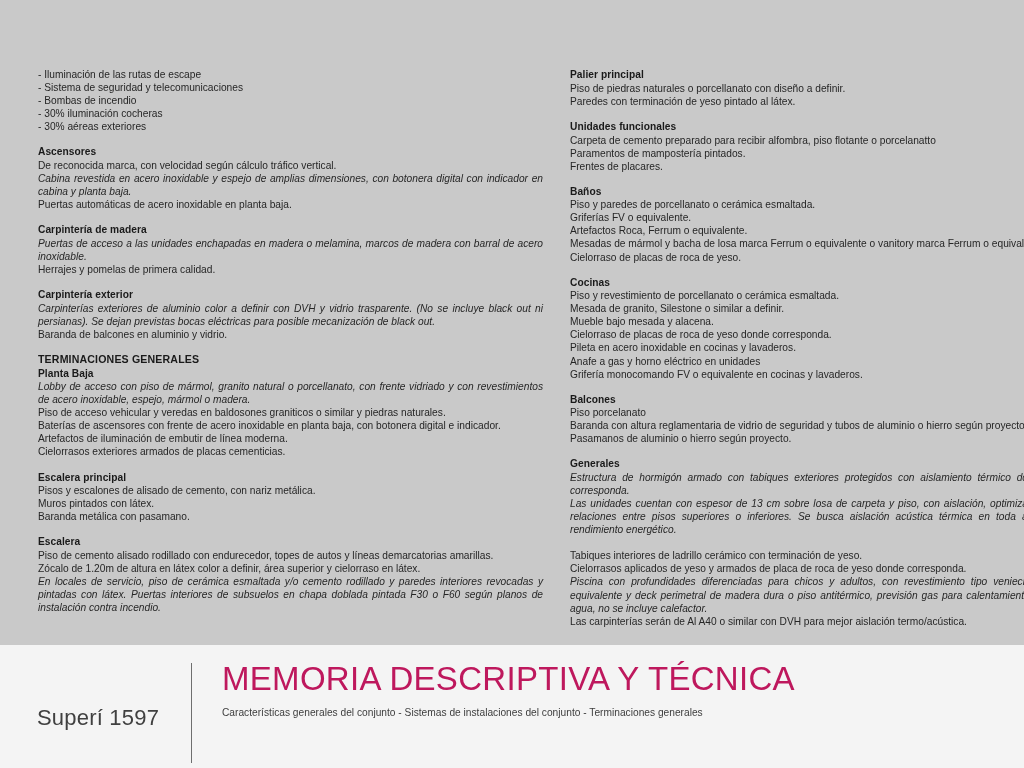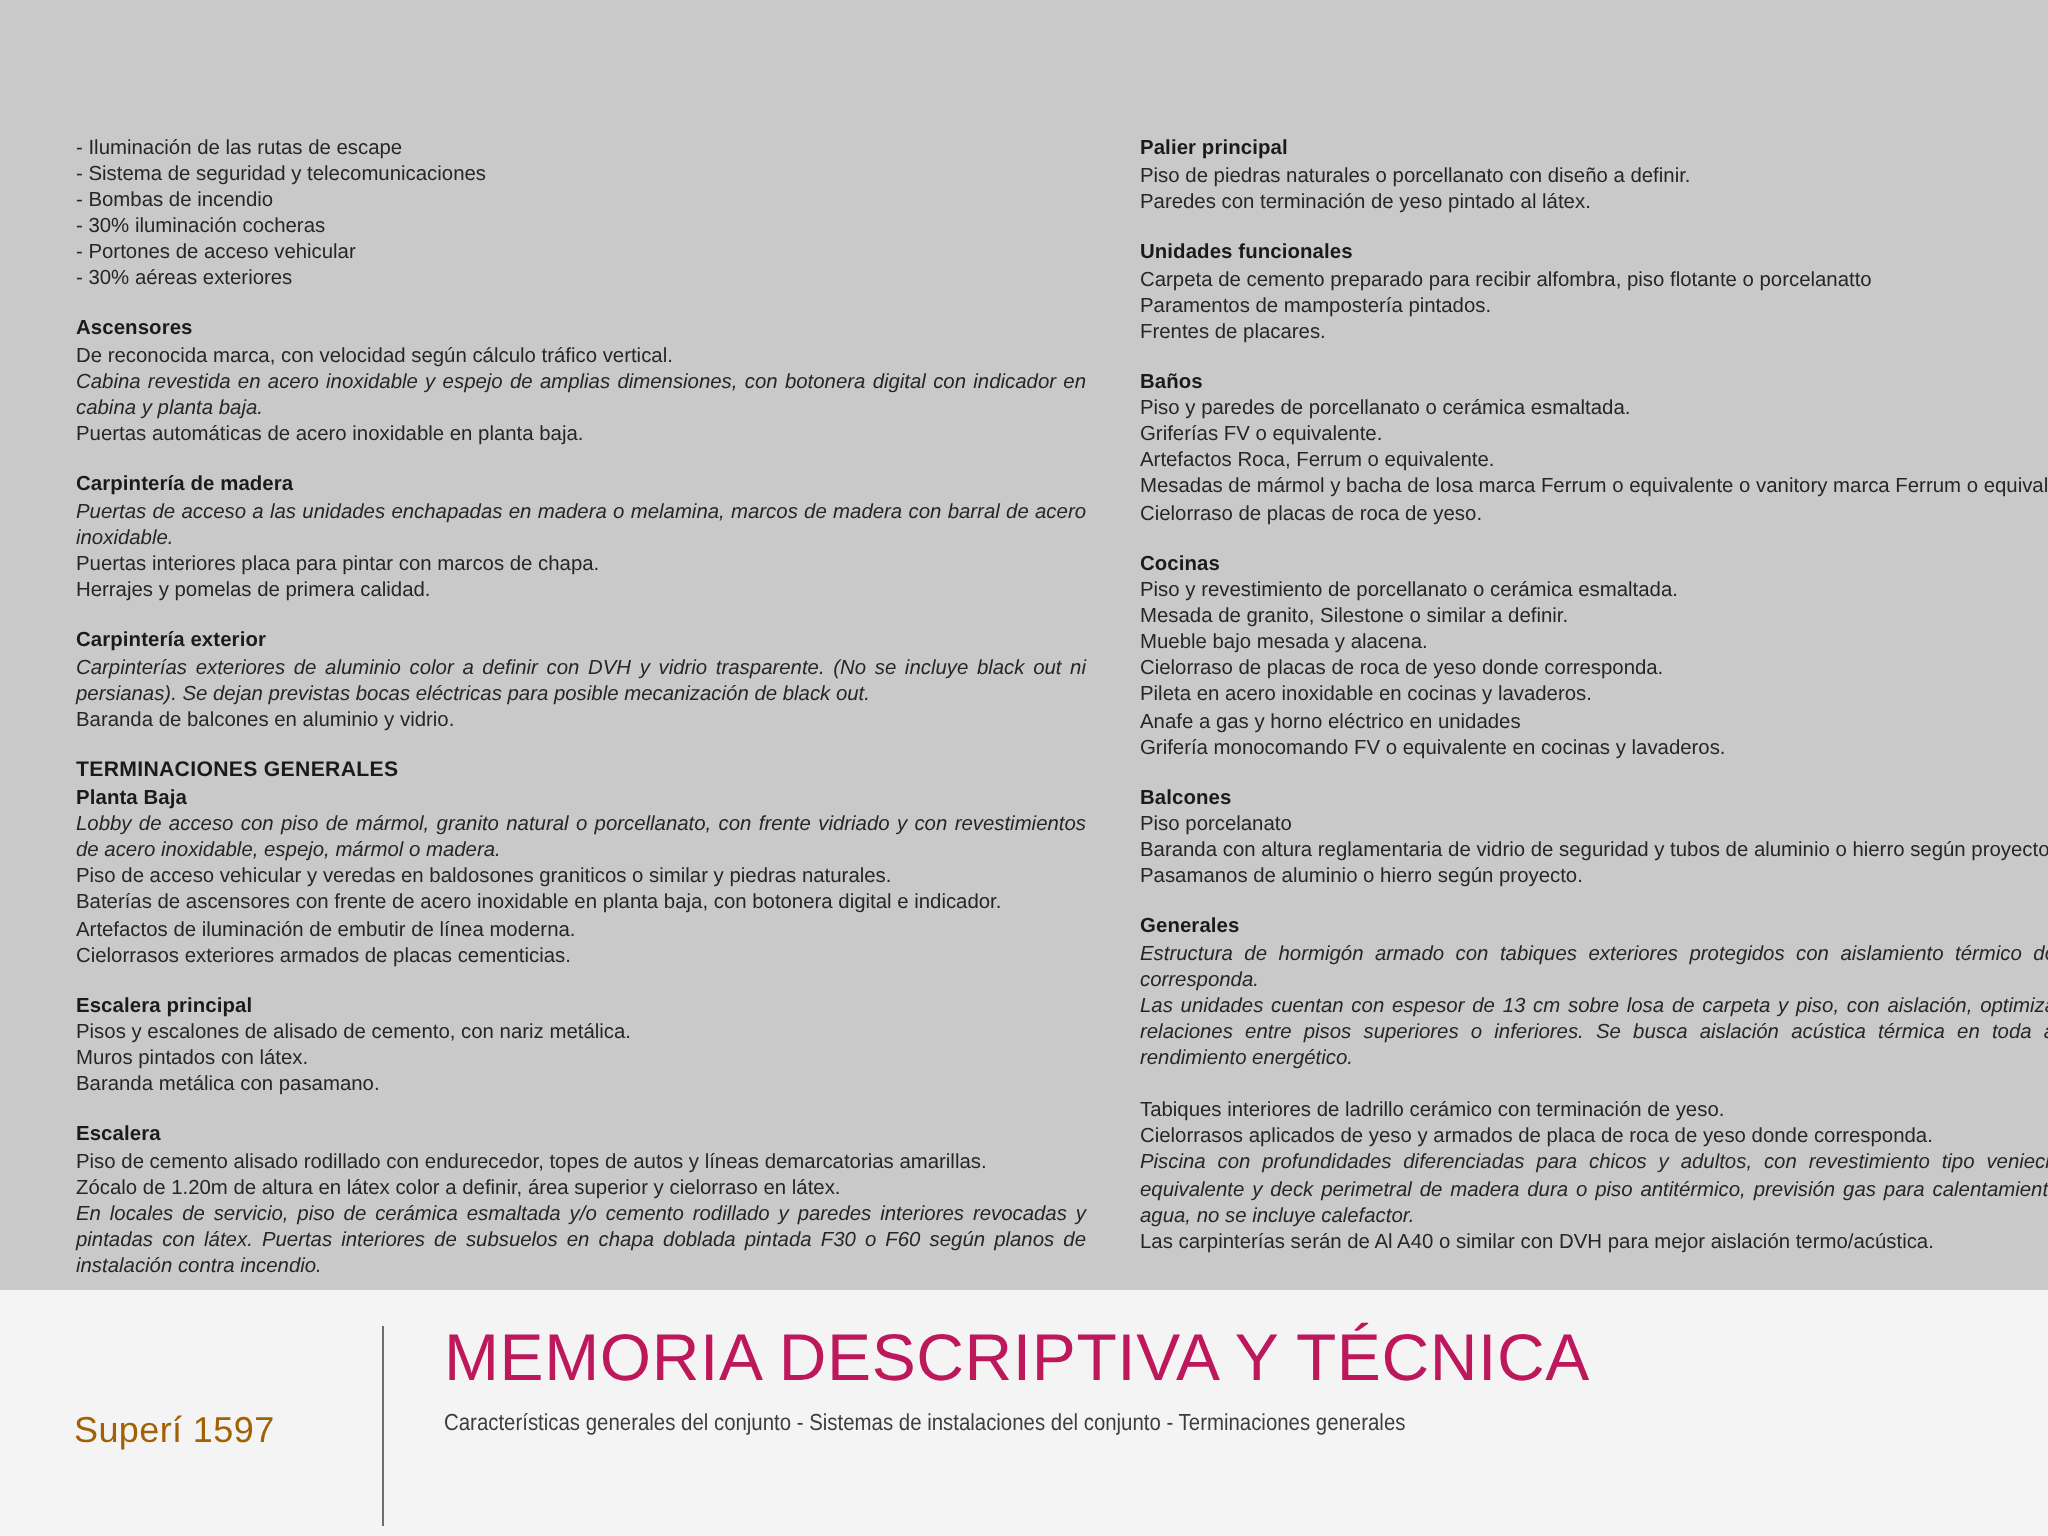--- a/index.html
+++ b/index.html
@@ -98,22 +98,22 @@
 
   .footer-inner {
     position: relative;
     height: 100%;
   }
 
   .project-name {
     position: absolute;
     left: 37px;
     top: 60px;
-    font-size: 18px;
-    color: #a16207;
+    font-size: 22px;
+    color: #404040;
     letter-spacing: 0.2px;
     white-space: nowrap;
   }
 
   .divider {
     position: absolute;
     left: 191px;
     top: 18px;
     width: 1px;
     height: 100px;
@@ -154,33 +154,31 @@
 
   <div class="content">
     <div class="columns">
 
       <div class="col col-left" id="col-left">
           <section class="block">
             <p class="line">- Iluminación de las rutas de escape</p>
             <p class="line">- Sistema de seguridad y telecomunicaciones</p>
             <p class="line">- Bombas de incendio</p>
             <p class="line">- 30% iluminación cocheras</p>
-            <p class="line">- Portones de acceso vehicular</p>
             <p class="line">- 30% aéreas exteriores</p>
           </section>
           <section class="block">
             <p class="heading">Ascensores</p>
             <p class="line">De reconocida marca, con velocidad según cálculo tráfico vertical.</p>
             <p class="para">Cabina revestida en acero inoxidable y espejo de amplias dimensiones, con botonera digital con indicador en cabina y planta baja.</p>
             <p class="line">Puertas automáticas de acero inoxidable en planta baja.</p>
           </section>
           <section class="block">
             <p class="heading">Carpintería de madera</p>
             <p class="para">Puertas de acceso a las unidades enchapadas en madera o melamina, marcos de madera con barral de acero inoxidable.</p>
-            <p class="line">Puertas interiores placa para pintar con marcos de chapa.</p>
             <p class="line">Herrajes y pomelas de primera calidad.</p>
           </section>
           <section class="block">
             <p class="heading">Carpintería exterior</p>
             <p class="para">Carpinterías exteriores de aluminio color a definir con DVH y vidrio trasparente. (No se incluye black out ni persianas). Se dejan previstas bocas eléctricas para posible mecanización de black out.</p>
             <p class="line">Baranda de balcones en aluminio y vidrio.</p>
           </section>
           <section class="block">
             <p class="heading caps">TERMINACIONES GENERALES</p>
             <p class="heading">Planta Baja</p>

